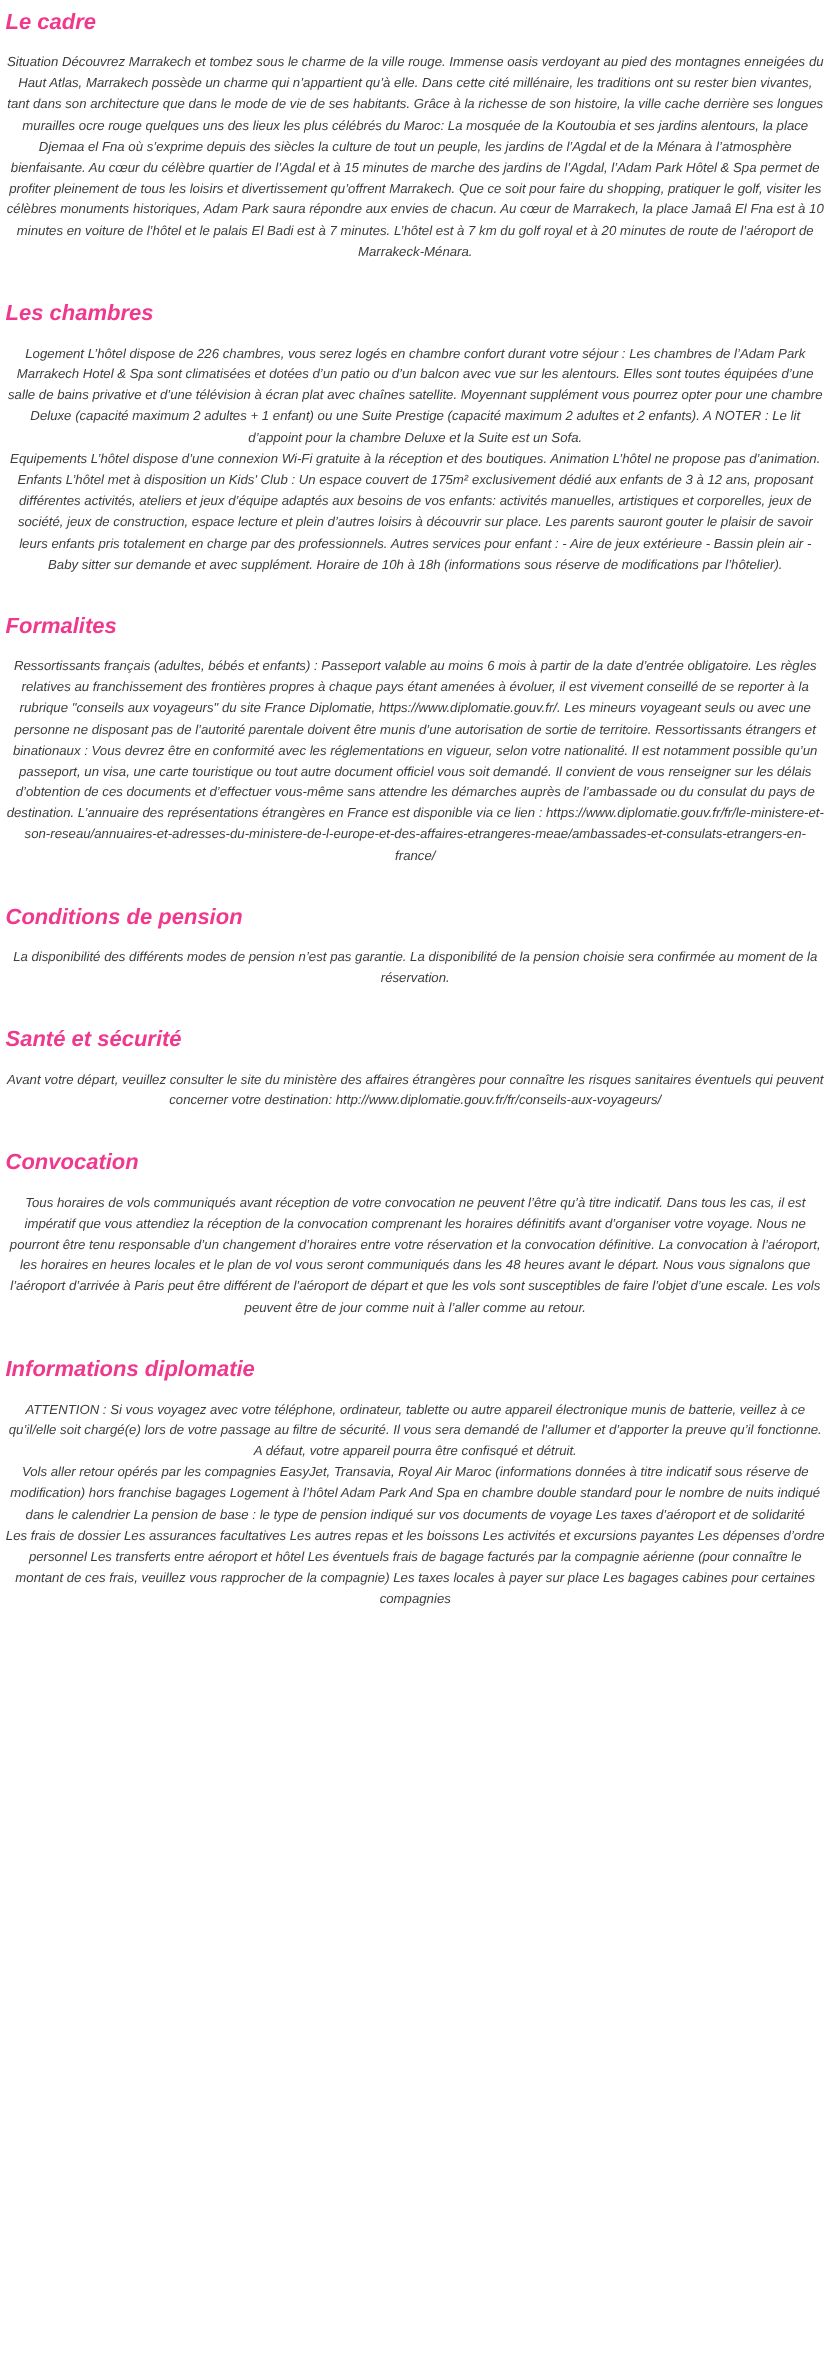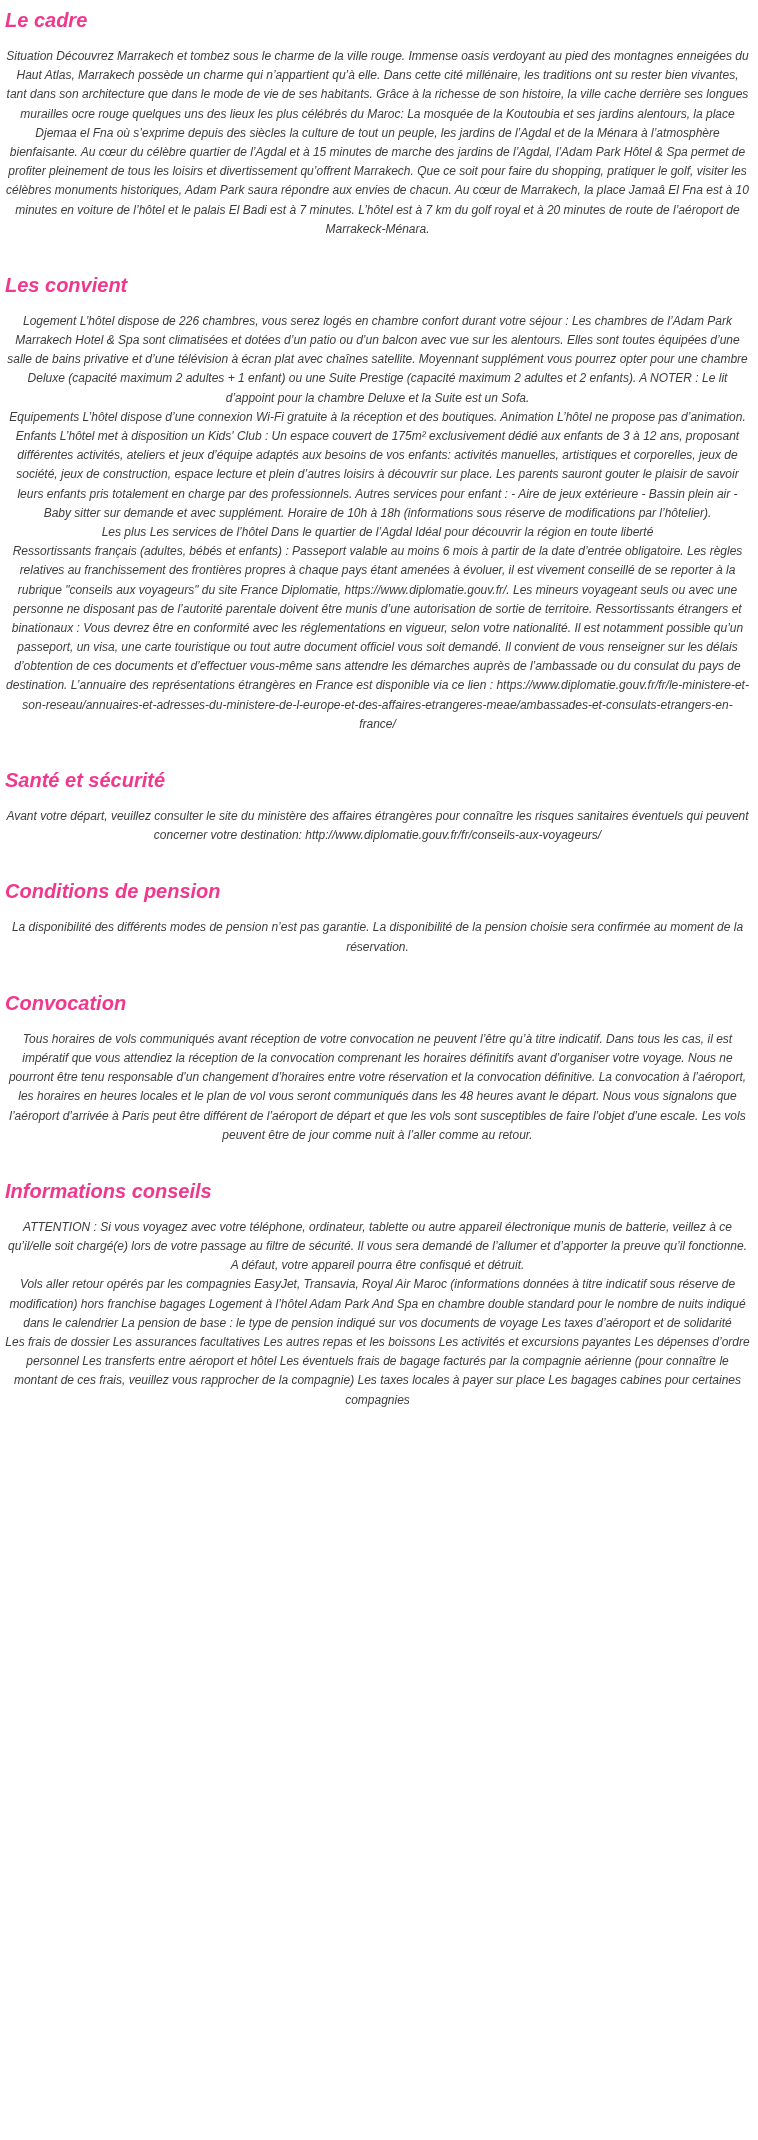--- a/index.html
+++ b/index.html
@@ -46,53 +46,53 @@
 <body>
 
 <div class="page">
 
   <section class="sec">
     <h2 class="sec-title">Le cadre</h2>
     <p class="sec-body">Situation Découvrez Marrakech et tombez sous le charme de la ville rouge. Immense oasis verdoyant au pied des montagnes enneigées du Haut Atlas, Marrakech possède un charme qui n’appartient qu’à elle. Dans cette cité millénaire, les traditions ont su rester bien vivantes, tant dans son architecture que dans le mode de vie de ses habitants. Grâce à la richesse de son histoire, la ville cache derrière ses longues murailles ocre rouge quelques uns des lieux les plus célébrés du Maroc: La mosquée de la Koutoubia et ses jardins alentours, la place Djemaa el Fna où s’exprime depuis des siècles la culture de tout un peuple, les jardins de l’Agdal et de la Ménara à l’atmosphère bienfaisante. Au cœur du célèbre quartier de l’Agdal et à 15 minutes de marche des jardins de l’Agdal, l’Adam Park Hôtel &amp; Spa permet de profiter pleinement de tous les loisirs et divertissement qu’offrent Marrakech. Que ce soit pour faire du shopping, pratiquer le golf, visiter les célèbres monuments historiques, Adam Park saura répondre aux envies de chacun. Au cœur de Marrakech, la place Jamaâ El Fna est à 10 minutes en voiture de l’hôtel et le palais El Badi est à 7 minutes. L’hôtel est à 7 km du golf royal et à 20 minutes de route de l’aéroport de Marrakeck-Ménara.</p>
   </section>
 
   <section class="sec">
-    <h2 class="sec-title">Les convient</h2>
+    <h2 class="sec-title">Les chambres</h2>
     <p class="sec-body">Logement L’hôtel dispose de 226 chambres, vous serez logés en chambre confort durant votre séjour : Les chambres de l’Adam Park Marrakech Hotel &amp; Spa sont climatisées et dotées d’un patio ou d’un balcon avec vue sur les alentours. Elles sont toutes équipées d’une salle de bains privative et d’une télévision à écran plat avec chaînes satellite. Moyennant supplément vous pourrez opter pour une chambre Deluxe (capacité maximum 2 adultes + 1 enfant) ou une Suite Prestige (capacité maximum 2 adultes et 2 enfants). A NOTER : Le lit d’appoint pour la chambre Deluxe et la Suite est un Sofa.</p>
   </section>
 
   <section class="sec">
     <p class="sec-body">Equipements L’hôtel dispose d’une connexion Wi-Fi gratuite à la réception et des boutiques. Animation L’hôtel ne propose pas d’animation. Enfants L’hôtel met à disposition un Kids' Club : Un espace couvert de 175m² exclusivement dédié aux enfants de 3 à 12 ans, proposant différentes activités, ateliers et jeux d’équipe adaptés aux besoins de vos enfants: activités manuelles, artistiques et corporelles, jeux de société, jeux de construction, espace lecture et plein d’autres loisirs à découvrir sur place. Les parents sauront gouter le plaisir de savoir leurs enfants pris totalement en charge par des professionnels. Autres services pour enfant : - Aire de jeux extérieure - Bassin plein air - Baby sitter sur demande et avec supplément. Horaire de 10h à 18h (informations sous réserve de modifications par l’hôtelier).</p>
   </section>
 
   <section class="sec">
-    <p class="sec-body">Les plus Les services de l’hôtel Dans le quartier de l’Agdal Idéal pour découvrir la région en toute liberté</p>
   </section>
 
   <section class="sec">
+    <h2 class="sec-title">Formalites</h2>
     <p class="sec-body">Ressortissants français (adultes, bébés et enfants) : Passeport valable au moins 6 mois à partir de la date d’entrée obligatoire. Les règles relatives au franchissement des frontières propres à chaque pays étant amenées à évoluer, il est vivement conseillé de se reporter à la rubrique "conseils aux voyageurs" du site France Diplomatie, https://www.diplomatie.gouv.fr/. Les mineurs voyageant seuls ou avec une personne ne disposant pas de l’autorité parentale doivent être munis d’une autorisation de sortie de territoire. Ressortissants étrangers et binationaux : Vous devrez être en conformité avec les réglementations en vigueur, selon votre nationalité. Il est notamment possible qu’un passeport, un visa, une carte touristique ou tout autre document officiel vous soit demandé. Il convient de vous renseigner sur les délais d’obtention de ces documents et d’effectuer vous-même sans attendre les démarches auprès de l’ambassade ou du consulat du pays de destination. L’annuaire des représentations étrangères en France est disponible via ce lien : https://www.diplomatie.gouv.fr/fr/le-ministere-et-son-reseau/annuaires-et-adresses-du-ministere-de-l-europe-et-des-affaires-etrangeres-meae/ambassades-et-consulats-etrangers-en-france/</p>
+  </section>
+
+  <section class="sec">
+    <h2 class="sec-title">Conditions de pension</h2>
+    <p class="sec-body">La disponibilité des différents modes de pension n’est pas garantie. La disponibilité de la pension choisie sera confirmée au moment de la réservation.</p>
   </section>
 
   <section class="sec">
     <h2 class="sec-title">Santé et sécurité</h2>
     <p class="sec-body">Avant votre départ, veuillez consulter le site du ministère des affaires étrangères pour connaître les risques sanitaires éventuels qui peuvent concerner votre destination: http://www.diplomatie.gouv.fr/fr/conseils-aux-voyageurs/</p>
   </section>
 
   <section class="sec">
-    <h2 class="sec-title">Conditions de pension</h2>
-    <p class="sec-body">La disponibilité des différents modes de pension n’est pas garantie. La disponibilité de la pension choisie sera confirmée au moment de la réservation.</p>
-  </section>
-
-  <section class="sec">
     <h2 class="sec-title">Convocation</h2>
     <p class="sec-body">Tous horaires de vols communiqués avant réception de votre convocation ne peuvent l’être qu’à titre indicatif. Dans tous les cas, il est impératif que vous attendiez la réception de la convocation comprenant les horaires définitifs avant d’organiser votre voyage. Nous ne pourront être tenu responsable d’un changement d’horaires entre votre réservation et la convocation définitive. La convocation à l’aéroport, les horaires en heures locales et le plan de vol vous seront communiqués dans les 48 heures avant le départ. Nous vous signalons que l’aéroport d’arrivée à Paris peut être différent de l’aéroport de départ et que les vols sont susceptibles de faire l’objet d’une escale. Les vols peuvent être de jour comme nuit à l’aller comme au retour.</p>
   </section>
 
   <section class="sec">
-    <h2 class="sec-title">Informations conseils</h2>
+    <h2 class="sec-title">Informations diplomatie</h2>
     <p class="sec-body">ATTENTION : Si vous voyagez avec votre téléphone, ordinateur, tablette ou autre appareil électronique munis de batterie, veillez à ce qu’il/elle soit chargé(e) lors de votre passage au filtre de sécurité. Il vous sera demandé de l’allumer et d’apporter la preuve qu’il fonctionne. A défaut, votre appareil pourra être confisqué et détruit.</p>
   </section>
 
   <section class="sec">
     <p class="sec-body">Vols aller retour opérés par les compagnies EasyJet, Transavia, Royal Air Maroc (informations données à titre indicatif sous réserve de modification) hors franchise bagages Logement à l’hôtel Adam Park And Spa en chambre double standard pour le nombre de nuits indiqué dans le calendrier La pension de base : le type de pension indiqué sur vos documents de voyage Les taxes d’aéroport et de solidarité</p>
   </section>
 
   <section class="sec">
     <p class="sec-body">Les frais de dossier Les assurances facultatives Les autres repas et les boissons Les activités et excursions payantes Les dépenses d’ordre personnel Les transferts entre aéroport et hôtel Les éventuels frais de bagage facturés par la compagnie aérienne (pour connaître le montant de ces frais, veuillez vous rapprocher de la compagnie) Les taxes locales à payer sur place Les bagages cabines pour certaines compagnies</p>
   </section>

